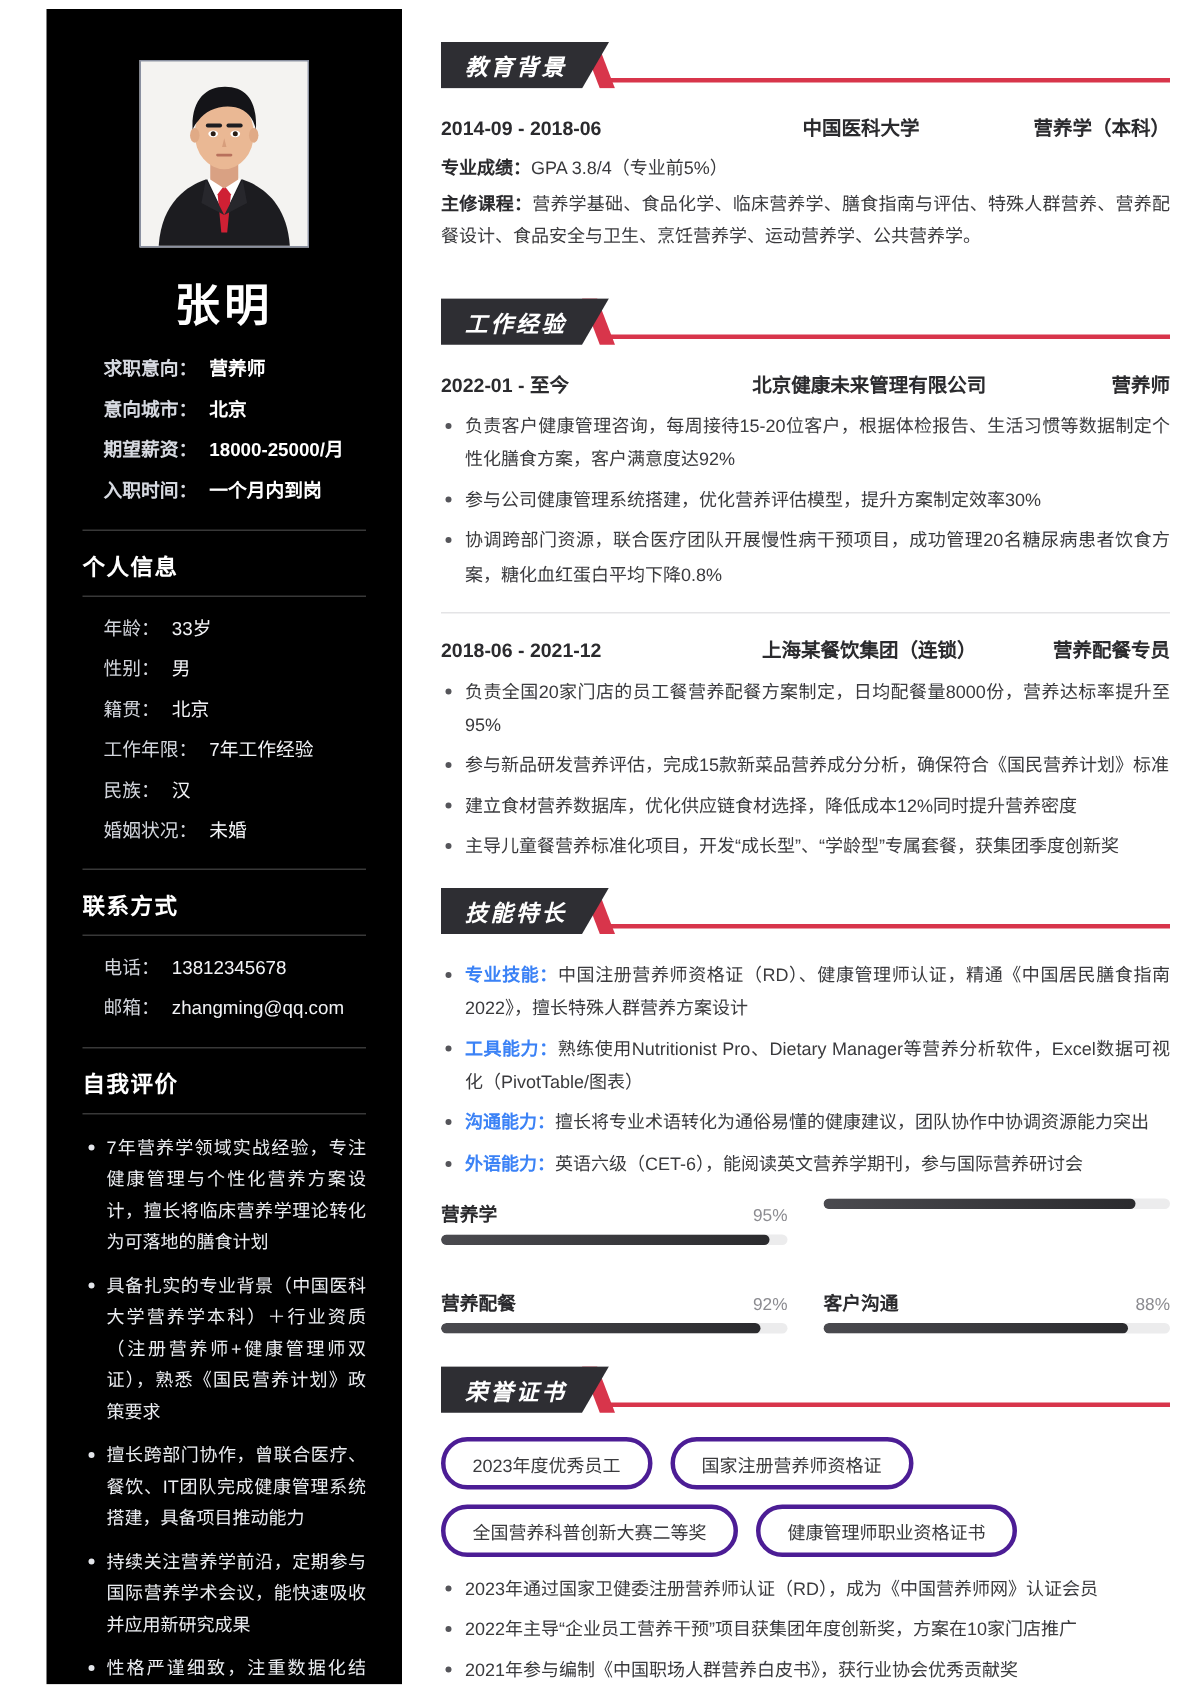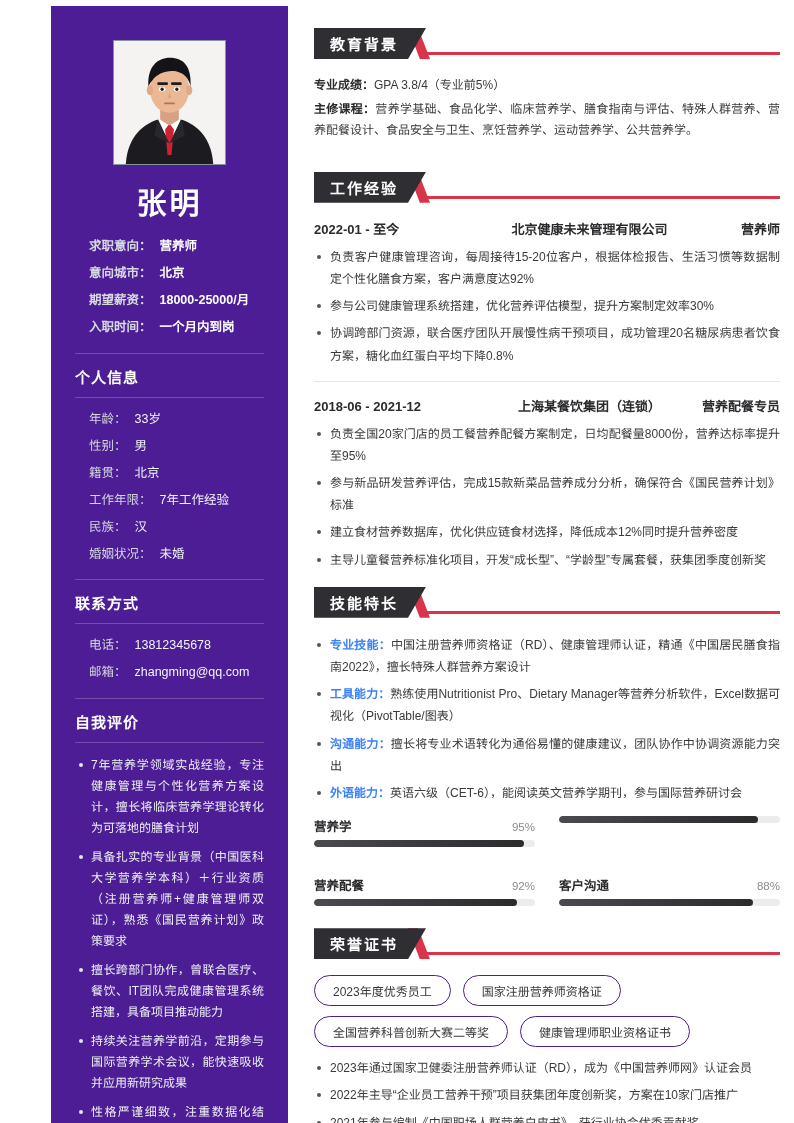--- a/index.html
+++ b/index.html
@@ -16,25 +16,24 @@
     background: #ffffff;
     overflow: hidden;
     display: flex;
     padding: 6px 14px 0 31px;
   }
 
   
   .sidebar {
     width: 237px;
     flex: 0 0 237px;
-    background: #4c1d95;
+    background: #000000;
     color: #ffffff;
     padding: 22px 22px 10px 22px;
     overflow: hidden;
-    margin-left: 20px;
   }
   .avatar-wrap {
     width: 113px; height: 125px;
     margin: 12px auto 0 auto;
     background: #f2f2f0;
     border: 1px solid #8a90a0;
     overflow: hidden;
     position: relative;
   }
   .avatar-svg { display: block; width: 100%; height: 100%; }
@@ -125,20 +124,21 @@
     background: #2e2e33;
     color: #ffffff;
     font-size: 15px;
     font-weight: bold;
     letter-spacing: 2px;
     display: flex;
     align-items: center;
     padding: 0 28px 0 16px;
     clip-path: polygon(0 0, 100% 0, calc(100% - 18px) 100%, 0 100%);
     z-index: 2;
+    font-style: italic;
   }
   .sec-slash {
     position: absolute;
     top: 0;
     height: 31px;
     width: 22px;
     background: #d8354b;
     clip-path: polygon(0 0, 46% 0, 100% 100%, 54% 100%);
     z-index: 1;
   }
@@ -229,21 +229,21 @@
   }
 
   
   .pill-rows { margin-bottom: 8px; }
   .pill-row {
     display: flex;
     gap: 12px;
     margin-bottom: 10px;
   }
   .pill {
-    border: 1px solid #4c1d95;
+    border: 3px solid #4c1d95;
     border-radius: 20px;
     padding: 6px 18px;
     font-size: 12px;
     color: #3a3a3d;
     background: #ffffff;
     white-space: nowrap;
   }
 </style>
 </head>
 <body>
@@ -370,20 +370,25 @@
   <main class="main">
 
     <section>
       <div class="sec-header">
         <div class="sec-tag">教育背景</div>
         <div class="sec-slash" style="left: 94px;"></div>
         <div class="sec-rule" style="left: 110px;"></div>
       </div>
 
       <div class="entry">
+        <div class="entry-head">
+          <span class="date">2014-09 - 2018-06</span>
+          <span class="org">中国医科大学</span>
+          <span class="role">营养学（本科）</span>
+        </div>
         <p class="kv-line">
           <b>专业成绩：</b><span>GPA 3.8/4（专业前5%）</span>
         </p>
         <p class="kv-line">
           <b>主修课程：</b><span>营养学基础、食品化学、临床营养学、膳食指南与评估、特殊人群营养、营养配餐设计、食品安全与卫生、烹饪营养学、运动营养学、公共营养学。</span>
         </p>
       </div>
     </section>
 
     <section style="margin-top:30px;">

